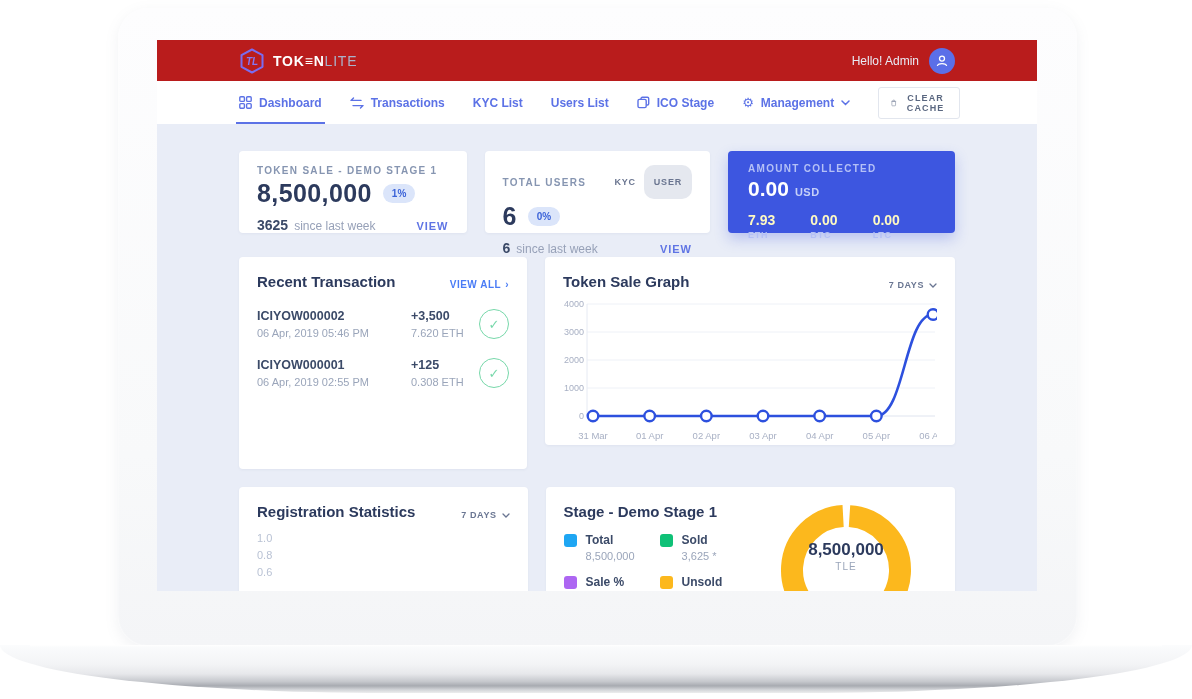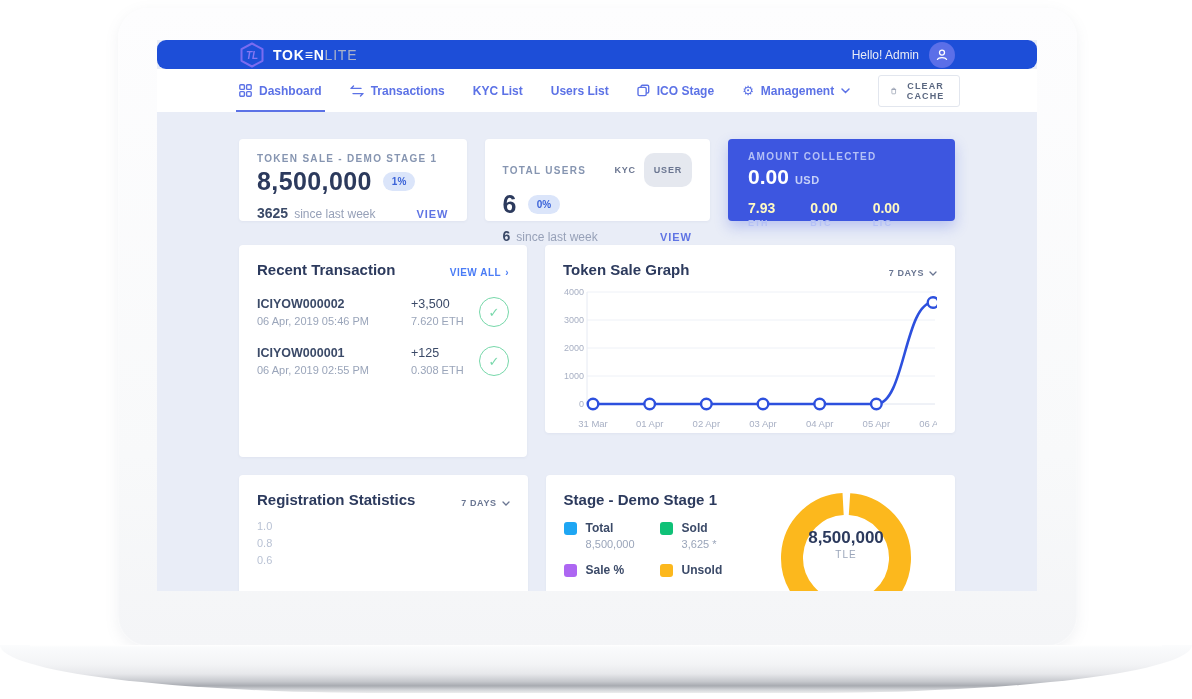--- a/index.html
+++ b/index.html
@@ -16,21 +16,21 @@
     border-radius:0 0 420px 420px / 0 0 52px 52px; }
   .base::before { content:''; position:absolute; top:0; left:30px; right:30px; height:2px;
     background:linear-gradient(180deg,#fff,transparent); }
 
   
   .screen { position:absolute; left:157px; top:40px; width:880px; height:551px;
     background:#e9edf7; overflow:hidden; }
   .container { width:716px; margin:0 auto; }
 
   
-  .navbar { height:29px; background:#1d4ed8; display:flex; align-items:center;border-radius:9px; }
+  .navbar { height:41px; background:#b91c1c; display:flex; align-items:center; }
   .navbar .container { display:flex; align-items:center; }
   .logo { display:flex; align-items:center; gap:8px; }
   .logo-text { font-size:14px; letter-spacing:.8px; }
   .logo-text b { color:#fff; font-weight:700; }
   .logo-text span { color:#aab2c9; font-weight:400; }
   .nav-spacer { flex:1; }
   .greeting { color:#e8ebf5; font-size:12px; margin-right:10px; }
   .avatar { width:26px; height:26px; border-radius:50%; background:#5b6fe8;
     display:flex; align-items:center; justify-content:center; }
 
@@ -88,21 +88,21 @@
   .range-dd { display:flex; align-items:center; gap:5px; color:#6a7692; font-size:9px;
     font-weight:700; letter-spacing:.6px; cursor:pointer; }
 
   
   .card--tx { width:289px; height:212px; padding:16px 18px; }
   .tx-row { display:flex; align-items:center; margin-top:19px; }
   .tx-main { width:154px; }
   .tx-id { font-size:12.5px; font-weight:700; color:#3b4a68; }
   .tx-date { font-size:11px; color:#9aa5ba; margin-top:4px; }
   .tx-amt { flex:1; }
-  .tx-amount { font-size:12.5px; font-weight:400; color:#3b4a68; }
+  .tx-amount { font-size:12.5px; font-weight:700; color:#3b4a68; }
   .tx-crypto { font-size:11px; color:#9aa5ba; margin-top:4px; }
   .tx-check { width:30px; height:30px; border:1.6px solid #77d8aa; border-radius:50%;
     color:#77d8aa; display:flex; align-items:center; justify-content:center; font-size:13px; }
 
   
   .card--graph { width:410px; height:188px; padding:16px 18px 0; }
   .chart-mount { margin-top:4px; }
 
   
   .card--reg { width:289px; height:160px; padding:16px 18px; }

